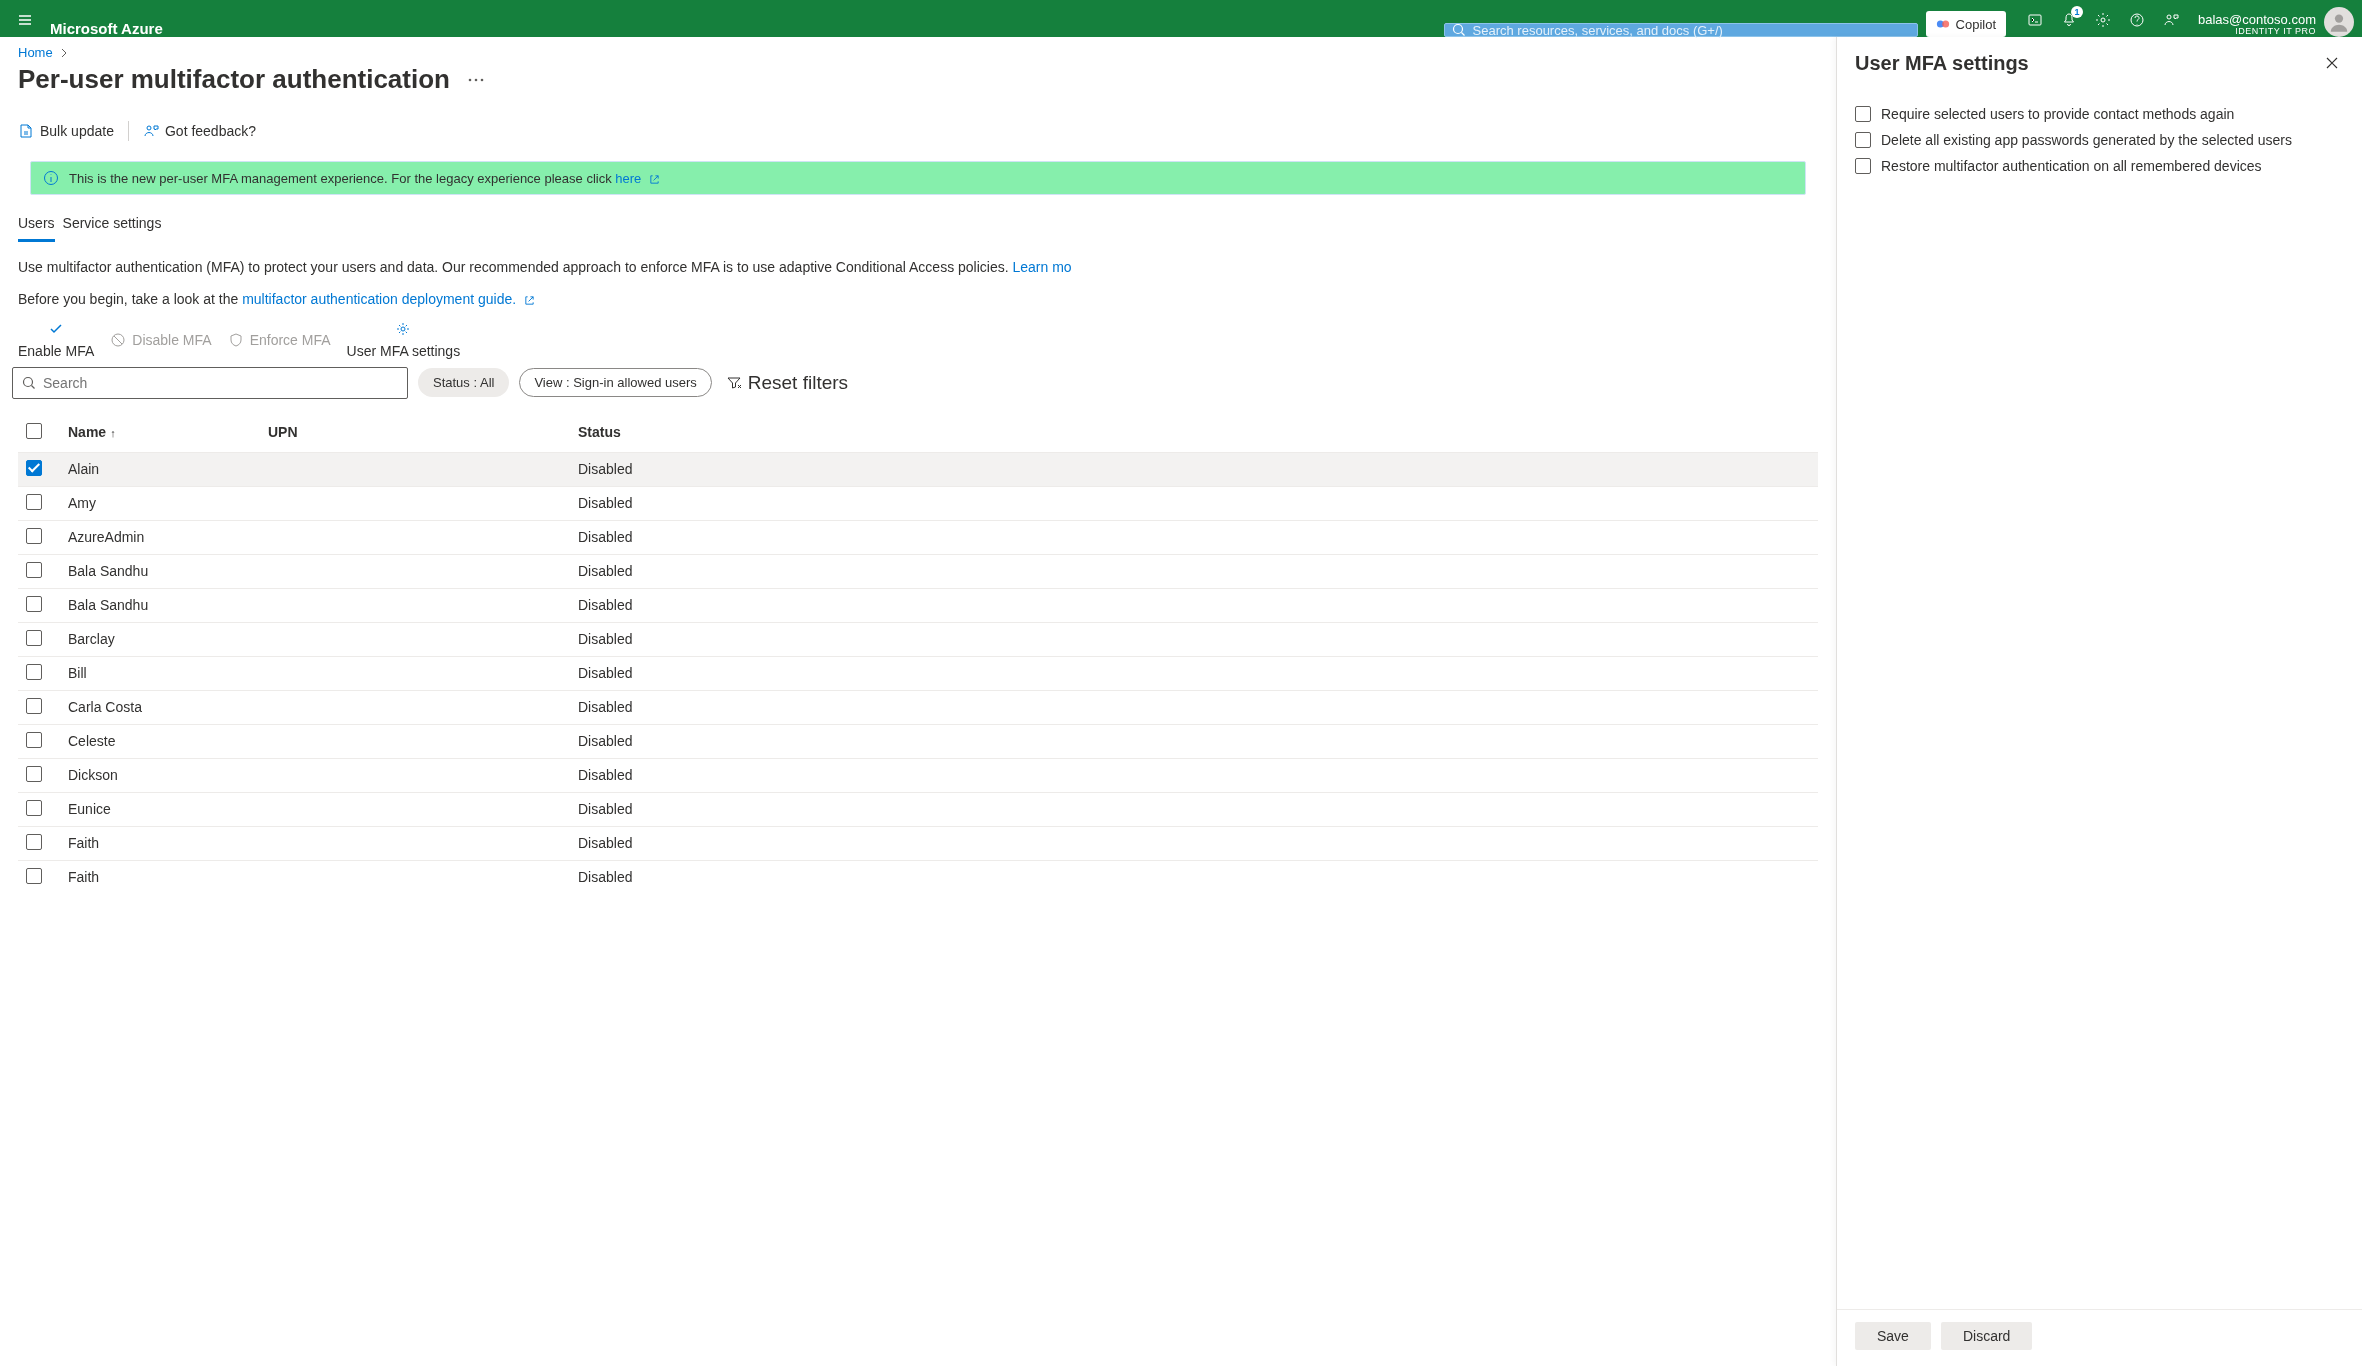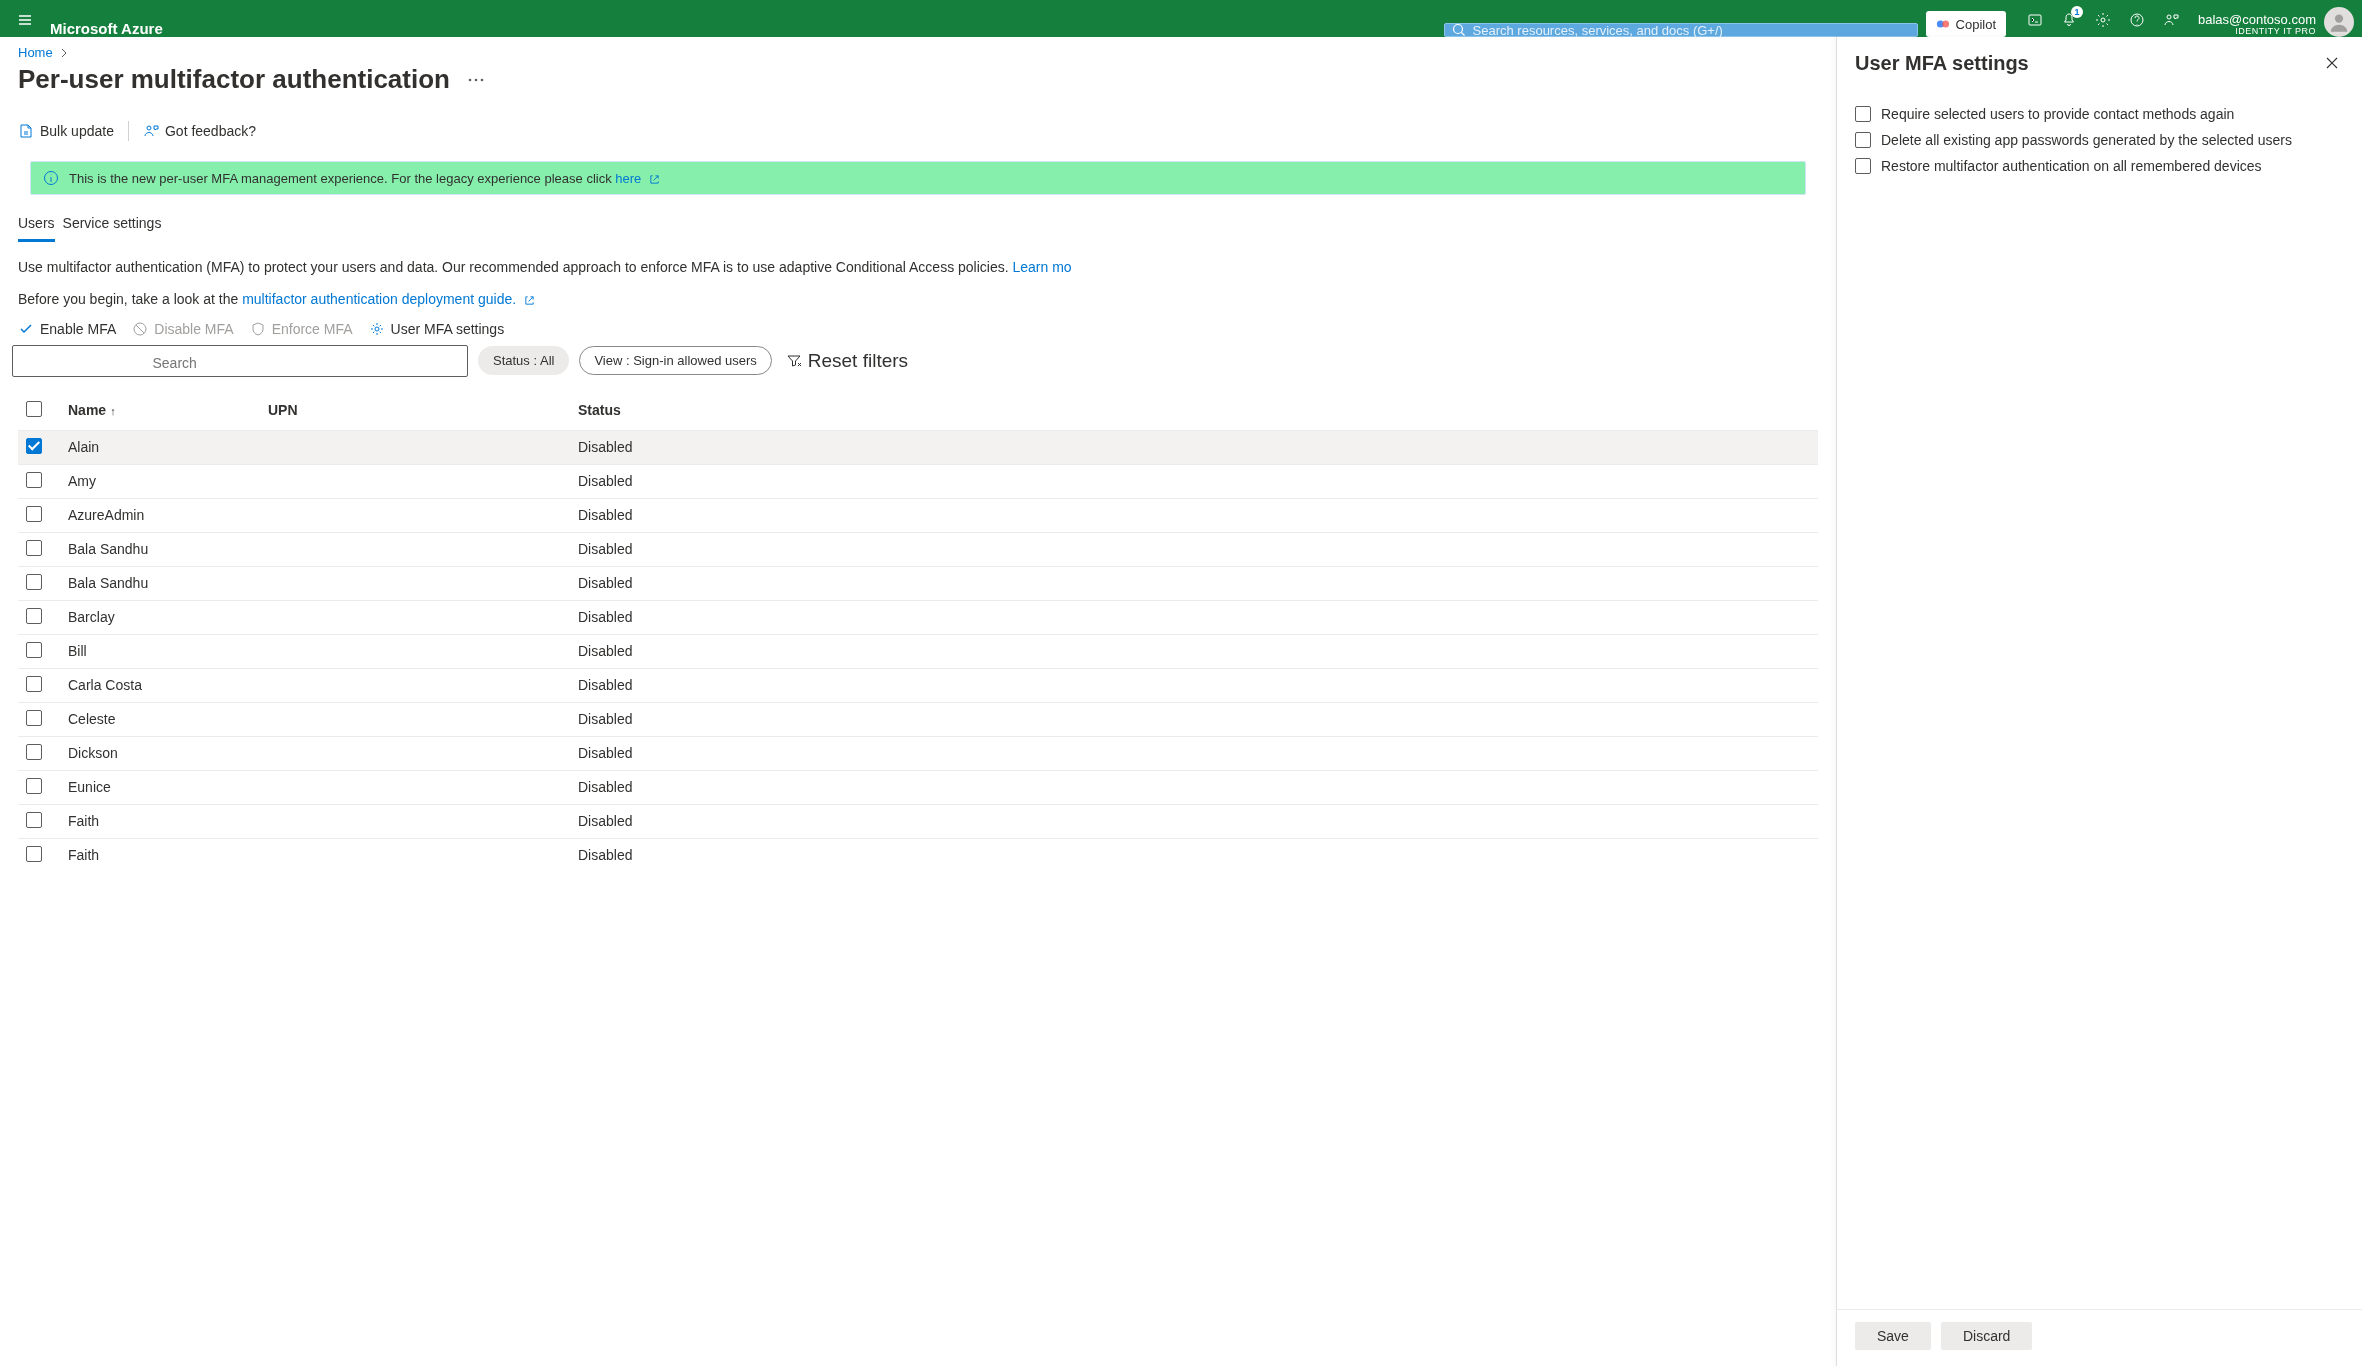--- a/index.html
+++ b/index.html
@@ -45,25 +45,25 @@
 .tab.active { border-bottom: 3px solid #0078d4; font-weight: 400; }
 
 
 .desc { padding: 14px 18px 0; font-size: 14px; line-height: 1.6; }
 .desc a { color: #0078d4; text-decoration: none; }
 
 
 .action-row { padding: 10px 18px 0; display: flex; align-items: center; gap: 16px; font-size: 14px; }
 .action { display: flex; align-items: center; gap: 6px; cursor: pointer; }
 .action.disabled { color: #a19f9d; }
-.action.enabled { color: #323130; }
+.action.enabled { color: #323130; flex-direction: column; }
 
 
 .filter-row { padding: 8px 12px 0; display: flex; align-items: center; gap: 10px; }
-.search-field { width: 456px; height: 32px; border: 1px solid #605e5c; border-radius: 2px; display: flex; align-items: center; padding: 9px 8px; flex-direction: column; }
+.search-field { width: 396px; height: 32px; border: 1px solid #605e5c; border-radius: 2px; display: flex; align-items: center; padding: 9px 8px; }
 .search-field input { flex: 1; border: none; outline: none; font-size: 14px; margin-left: 6px; }
 .pill { background: #edebe9; border-radius: 16px; padding: 6px 14px; font-size: 13px; cursor: pointer; border: 1px solid transparent; }
 .pill.outlined { background: #fff; border: 1px solid #8a8886; }
 .reset-filters { display: flex; align-items: center; gap: 6px; cursor: pointer; font-size: 19px; margin-left: 4px; }
 
 
 .table-wrap { padding: 14px 18px 0; }
 table { width: 100%; border-collapse: collapse; }
 th { text-align: left; font-weight: 600; font-size: 14px; padding: 10px 8px; }
 td { padding: 7px 8px; font-size: 14px; border-top: 1px solid #edebe9; }

